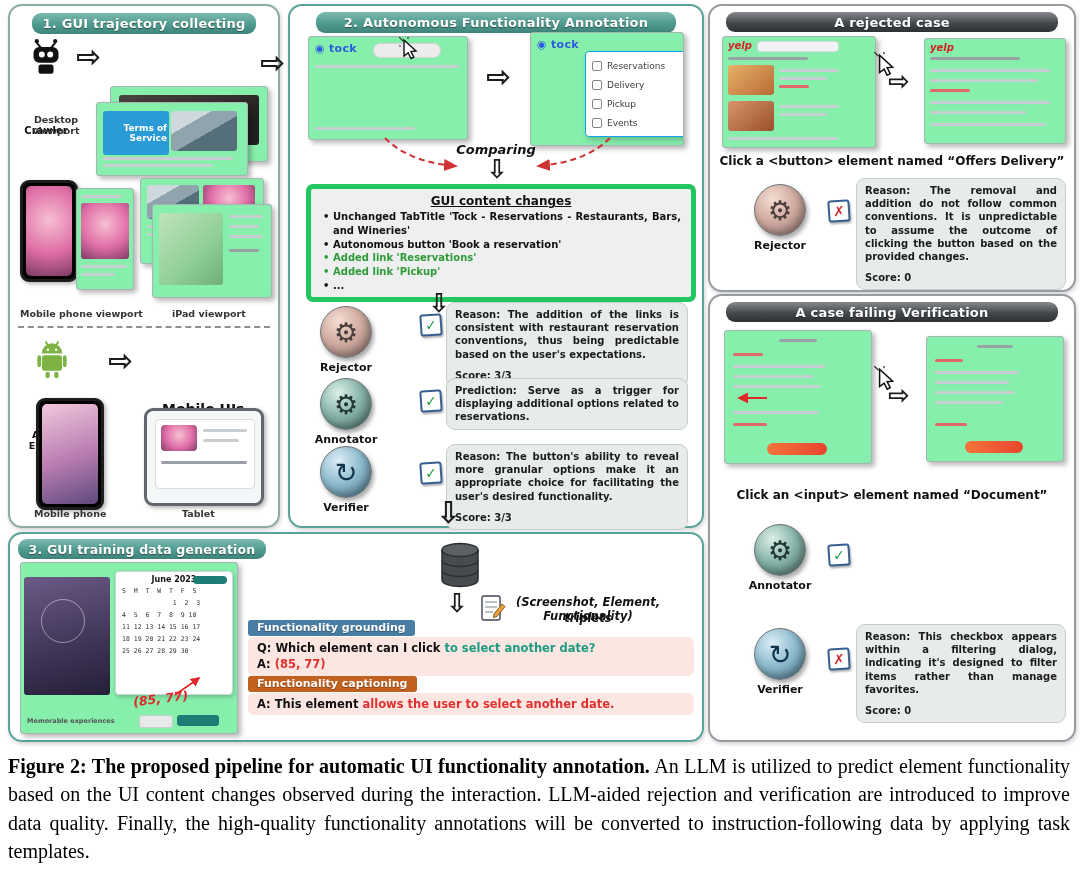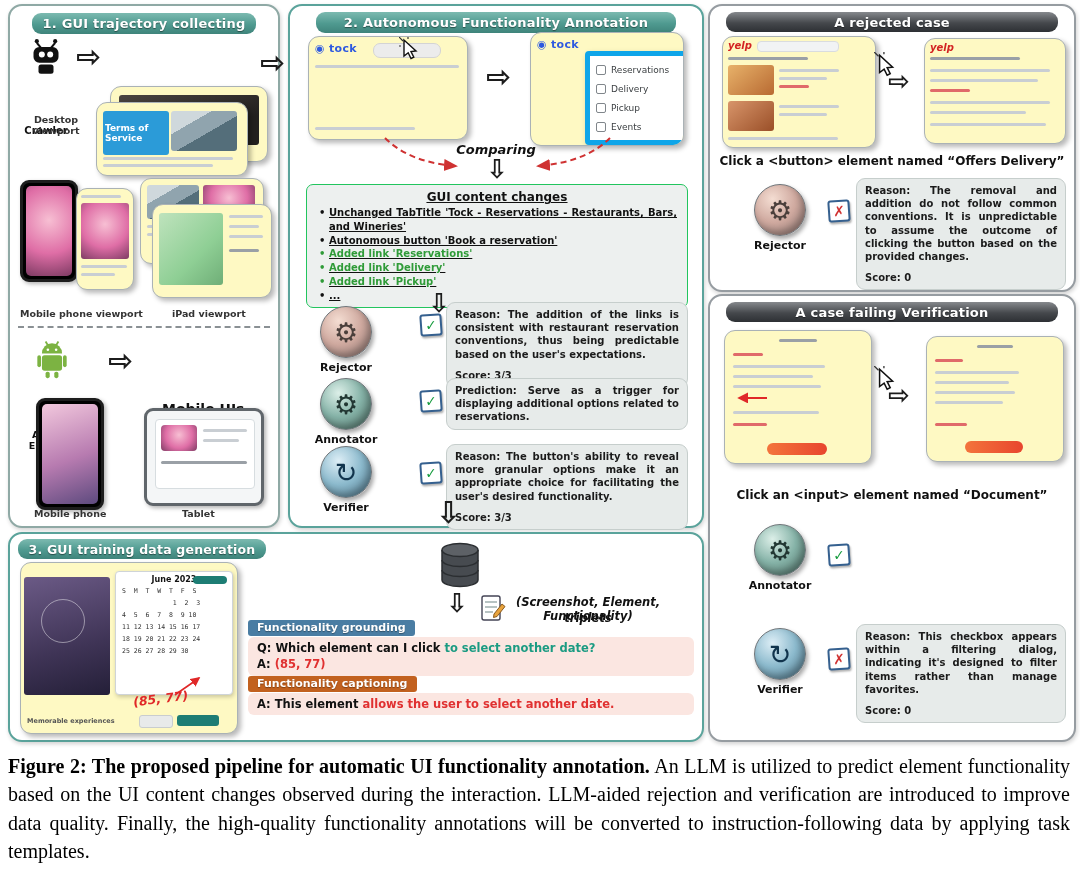--- a/index.html
+++ b/index.html
@@ -17,34 +17,34 @@
        text-shadow:0 1px 1px rgba(0,0,0,.45);letter-spacing:.2px;}
   .hdr.teal{background:linear-gradient(180deg,#7cbab0,#4f9a90 55%,#3f847b);}
   .hdr.dark{background:linear-gradient(180deg,#86898d,#45484c 55%,#2d3034);}
 
   .abs{position:absolute;}
   .bold{font-weight:bold;margin-top:47px;}
   .arrow{position:absolute;font-size:30px;line-height:1;color:#1c1c1c;font-weight:bold;}
   .arrow.small{font-size:26px;}
 
   
-  .shot{position:absolute;background:#fef9c3;border:1px solid #aab2b6;box-shadow:3px 3px 5px rgba(0,0,0,.28);border-radius:11px;overflow:hidden;}
+  .shot{position:absolute;background:#86efac;border:1px solid #aab2b6;box-shadow:3px 3px 5px rgba(0,0,0,.28);border-radius:3px;overflow:hidden;}
   .line{position:absolute;background:#c9ced3;height:3px;border-radius:2px;}
   .line.dark{background:#9aa0a6;}
   .line.red{background:#e06a6a;}
   .chip{position:absolute;border-radius:3px;}
 
   
   .tock-logo{position:absolute;font-weight:bold;color:#2e5ae0;font-size:11px;letter-spacing:.3px;}
-  .menu{position:absolute;background:#fff;border:5px solid #0ea5e9;box-shadow:2px 3px 6px rgba(0,0,0,.22);border-radius:4px;padding:4px 6px;}
+  .menu{position:absolute;background:#fff;border:1px solid #0ea5e9;box-shadow:2px 3px 6px rgba(0,0,0,.22);border-radius:4px;padding:4px 6px;}
   .menu-row{display:flex;align-items:center;gap:5px;height:19px;font-size:9px;color:#3c4043;}
   .mi-ico{width:8px;height:8px;border:1.4px solid #80868b;border-radius:2px;flex:0 0 auto;}
 
   
-  .changes-box{position:absolute;background:#edf0ef;border:1px solid #22c55e;border-radius:7px;padding:5px 10px 4px;text-decoration:underline;}
+  .changes-box{position:absolute;background:#edf0ef;border:5px solid #22c55e;border-radius:7px;padding:5px 10px 4px;}
   .changes-title{text-align:center;font-weight:bold;font-size:12px;text-decoration:underline;margin-bottom:2px;}
   .changes-box ul{margin:0;padding:0;list-style:none;font-size:10px;font-weight:bold;line-height:1.38;}
   .changes-box li{position:relative;padding-left:12px;text-align:justify;}
   .changes-box li::before{content:"•";position:absolute;left:2px;}
   .changes-box li.added{color:#2f9b38;}
 
   
   .agent{position:absolute;text-align:center;}
   .agent .badge{width:50px;height:50px;border-radius:50%;margin:0 auto;border:1px solid #6f7579;
                 box-shadow:2px 3px 4px rgba(0,0,0,.35), inset -3px -4px 6px rgba(0,0,0,.25);
@@ -121,21 +121,21 @@
     </span>
     <div class="abs bold" style="left:8px;top:72px;width:56px;text-align:center;font-size:10px;">Crawler</div>
     <span class="arrow" style="left:66px;top:36px;">⇨</span>
     <div class="abs bold" style="left:118px;top:44px;font-size:14px;">Web UIs</div>
 
     <div class="shot" style="left:100px;top:80px;width:156px;height:74px;">
       <div class="chip grad-dark" style="left:8px;top:8px;width:140px;height:50px;"></div>
       <div class="line" style="left:8px;top:63px;width:100px;"></div>
     </div>
     <div class="shot" style="left:86px;top:96px;width:150px;height:72px;">
-      <div class="chip" style="left:6px;top:8px;width:62px;height:40px;background:#2b9bd8;color:#fff;font-size:9px;font-weight:bold;display:flex;align-items:center;justify-content:center;text-align:left;padding:2px;">Terms of Service</div>
+      <div class="chip" style="left:6px;top:8px;width:62px;height:40px;background:#2b9bd8;color:#fff;font-size:9px;font-weight:bold;display:flex;align-items:center;justify-content:center;text-align:right;padding:2px;">Terms of Service</div>
       <div class="chip grad-photo" style="left:74px;top:8px;width:66px;height:40px;"></div>
       <div class="line" style="left:6px;top:54px;width:130px;"></div>
       <div class="line" style="left:6px;top:61px;width:110px;"></div>
     </div>
     <div class="abs" style="left:10px;top:108px;width:72px;text-align:center;font-size:9.5px;font-weight:bold;color:#333;">Desktop viewport</div>
 
     <div class="phone" style="left:10px;top:174px;width:52px;height:96px;">
       <div class="scr grad-pink"></div>
     </div>
     <div class="shot" style="left:66px;top:182px;width:56px;height:100px;">
@@ -249,21 +249,20 @@
     </svg>
     <div class="comparing" style="top:136px;">Comparing</div>
     <span class="arrow small" style="left:196px;top:150px;">⇩</span>
 
     <div class="changes-box" style="left:16px;top:178px;width:360px;">
       <div class="changes-title">GUI content changes</div>
       <ul>
         <li>Unchanged TabTitle 'Tock - Reservations - Restaurants, Bars, and Wineries'</li>
         <li>Autonomous button 'Book a reservation'</li>
         <li class="added">Added link 'Reservations'</li>
-        <li class="added">Added link 'Delivery'</li>
         <li class="added">Added link 'Pickup'</li>
         <li>...</li>
       </ul>
     </div>
     <span class="arrow small" style="left:138px;top:284px;">⇩</span>
 
     <div class="agent" style="left:20px;top:300px;width:72px;">
       <div class="badge rejector">⚙</div>
       <div class="name">Rejector</div>
     </div>

